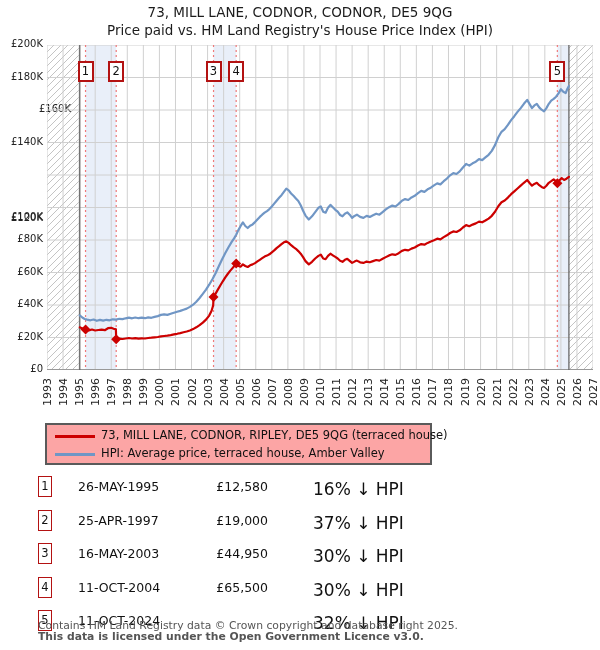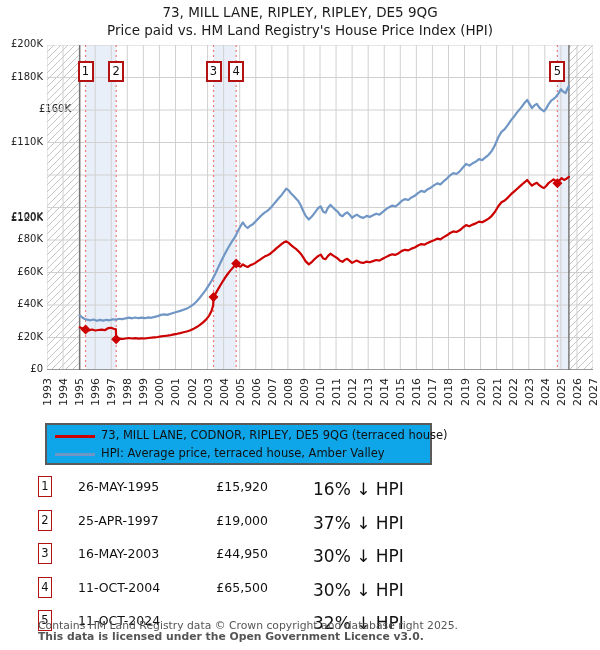--- a/index.html
+++ b/index.html
@@ -10,47 +10,47 @@
   .subtitle{position:absolute;top:22px;left:0;width:600px;text-align:center;
             font-size:13.5px;color:#1c1c1c;}
   #plot-svg{position:absolute;left:47px;top:45px;}
   .ylab{position:absolute;left:0;width:43px;text-align:right;font-size:10px;color:#222;}
   .xlab{position:absolute;font-size:11px;color:#222;white-space:nowrap;
         transform:translate(-50%,-50%) rotate(-90deg);}
   .badge{position:absolute;width:16px;height:21px;box-sizing:border-box;
          border:2px solid #b31212;background:#fff;color:#111;
          font-size:11.5px;text-align:center;line-height:17px;z-index:5;}
   .legendbox{position:absolute;left:45px;top:423px;width:387px;height:42px;
-             box-sizing:border-box;border:2px solid #5a5a5a;background:#0ea5e9;}
+             box-sizing:border-box;border:2px solid #5a5a5a;background:#fca5a5;}
   .legend-row{position:absolute;left:0;width:100%;height:18px;}
   .legend-swatch{position:absolute;left:8px;top:8px;width:40px;height:3px;}
   .legend-text{position:absolute;left:54px;top:1px;font-size:11.5px;color:#111;white-space:nowrap;}
   .trow{position:absolute;left:38px;width:524px;height:22px;}
   .tbadge{position:absolute;left:0;top:0;width:14px;height:21px;box-sizing:border-box;
           border:1.5px solid #b31212;background:#fff;color:#111;
           font-size:11.5px;text-align:center;line-height:18px;}
   .tdate{position:absolute;left:40px;top:3px;width:130px;font-size:12.5px;color:#111;}
   .tprice{position:absolute;left:125px;top:3px;width:105px;text-align:right;font-size:12.5px;color:#111;}
   .tpct{position:absolute;left:275px;top:3px;width:130px;font-size:17px;color:#111;}
   .footer1,.footer2{position:absolute;left:38px;font-size:10.8px;color:#555;}
   .footer1{top:619px;}
   .footer2{top:630px;font-weight:bold;}
 </style>
 </head>
 <body>
 
 <div class="page">
-  <div class="title">73, MILL LANE, RIPLEY, RIPLEY, DE5 9QG</div>
+  <div class="title">73, MILL LANE, CODNOR, CODNOR, DE5 9QG</div>
   <div class="subtitle">Price paid vs. HM Land Registry's House Price Index (HPI)</div>
 
   <div id="yaxis">
       <div class="ylab" style="top: 38px;">£200K</div>
       <div class="ylab" style="top: 70.5px;">£180K</div>
       <div class="ylab" style="top: 103px; margin-left: 28px;">£160K</div>
-      <div class="ylab" style="top: 135.5px;">£110K</div>
+      <div class="ylab" style="top: 135.5px;">£140K</div>
       <div class="ylab" style="top: 168px; margin-top: 44px;">£120K</div>
       <div class="ylab" style="top: 211px;">£100K</div>
       <div class="ylab" style="top: 233px;">£80K</div>
       <div class="ylab" style="top: 265.5px;">£60K</div>
       <div class="ylab" style="top: 298px;">£40K</div>
       <div class="ylab" style="top: 330.5px;">£20K</div>
       <div class="ylab" style="top: 363px;">£0</div>
     </div>
   <svg id="plot-svg" width="546" height="325" viewBox="0 0 546 325">
       <defs>
@@ -181,21 +181,21 @@
       </div>
       <div class="legend-row" style="top: 20px;">
         <div class="legend-swatch" style="background: rgb(112, 150, 197);"></div>
         <div class="legend-text">HPI: Average price, terraced house, Amber Valley</div>
       </div>
     </div>
   <div id="txtable">
       <div class="trow" style="top: 476px;">
         <div class="tbadge">1</div>
         <div class="tdate">26-MAY-1995</div>
-        <div class="tprice">£15,920</div>
+        <div class="tprice">£12,580</div>
         <div class="tpct">16% ↓ HPI</div>
       </div>
       <div class="trow" style="top: 509.6px;">
         <div class="tbadge">2</div>
         <div class="tdate">25-APR-1997</div>
         <div class="tprice">£19,000</div>
         <div class="tpct">37% ↓ HPI</div>
       </div>
       <div class="trow" style="top: 543.2px;">
         <div class="tbadge">3</div>

